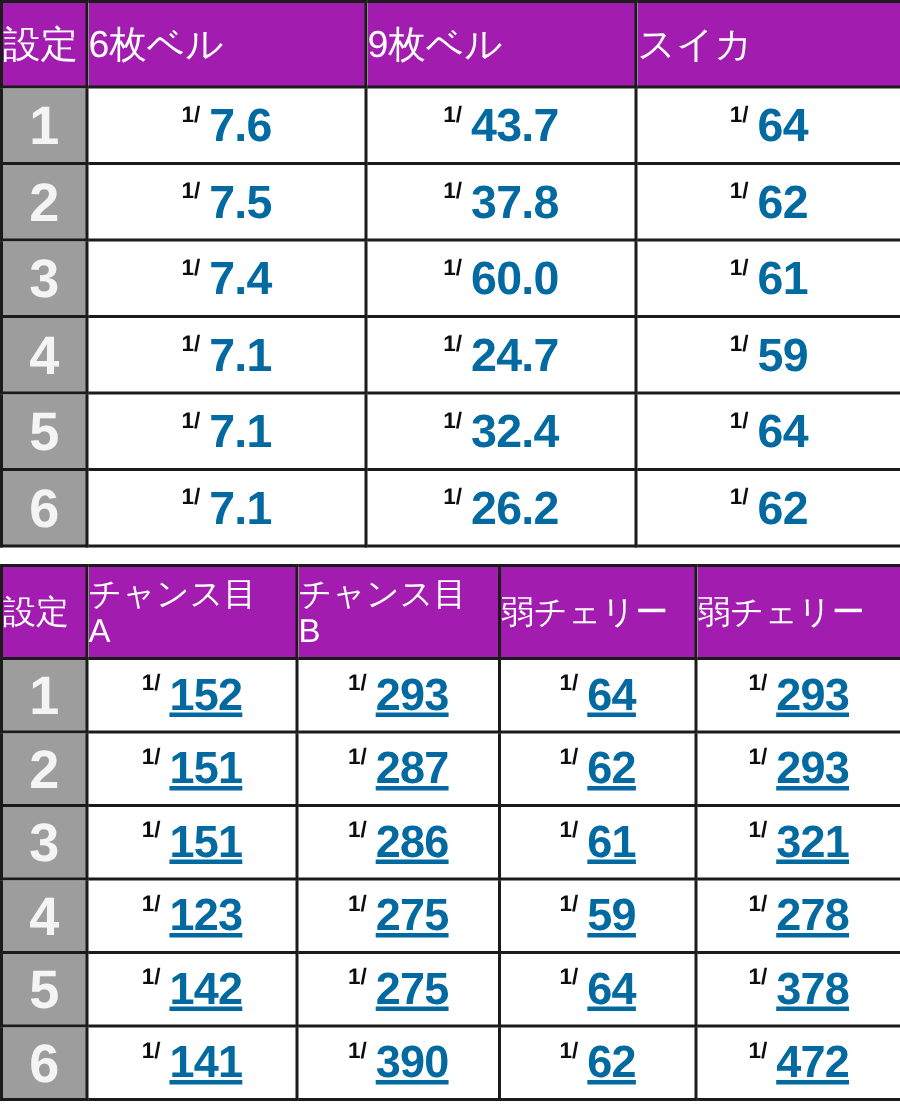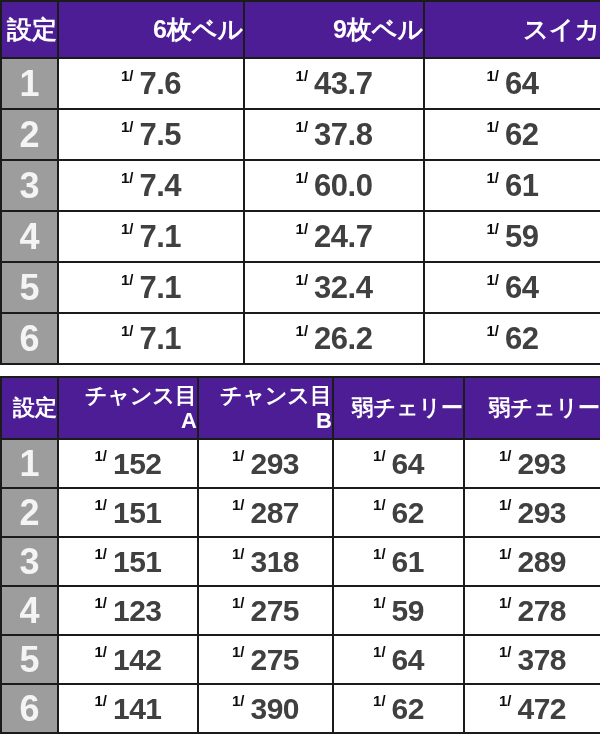--- a/index.html
+++ b/index.html
@@ -7,46 +7,46 @@
     width:600px;height:738px;background:#ffffff;
     font-family:"Liberation Sans","DejaVu Sans",sans-serif;
     -webkit-font-smoothing:antialiased;
   }
   table{
     border-collapse:collapse;table-layout:fixed;width:600px;
   }
   th,td{border:2px solid #1b1b1b;padding:0;overflow:hidden;}
   
   thead th{
-    background:#4c1d95;color:#ffffff;font-weight:700;
-    text-align:right;vertical-align:middle;
+    background:#a21caf;color:#ffffff;font-weight:400;
+    text-align:left;vertical-align:middle;
     white-space:pre-line;
   }
   #table1 thead th{height:55px;font-size:25px;}
   #table2 thead th{height:60px;font-size:22px;line-height:1.15;}
   
   tbody th.set{
     background:#9d9d9d;color:#f4f4f4;font-weight:700;
     font-size:36px;text-align:center;vertical-align:middle;
   }
   
   td.val{
     background:#ffffff;color:#0d0d0d;text-align:center;vertical-align:middle;
   }
   #table1 tbody tr{height:51px;}
   #table2 tbody tr{height:49px;}
   .sup{
     font-weight:700;font-size:15px;vertical-align:13px;margin-right:6px;
     color:#0d0d0d;
   }
   .num{
-    font-weight:700;font-size:31px;letter-spacing:-0.5px;color:#404040;
+    font-weight:700;font-size:31px;letter-spacing:-0.5px;color:#0369a1;
   }
   #table2{margin-top:11px;}
-  #table2 .num{font-size:30px;}
+  #table2 .num{font-size:30px;text-decoration:underline;}
 </style>
 </head>
 <body>
 
 <table id="table1">
   <colgroup>
     <col style="width:57px">
       <col style="width:186px">
       <col style="width:180px">
       <col style="width:177px">
@@ -129,23 +129,23 @@
       <tr>
         <th class="set">2</th>
         <td class="val"><span class="sup">1/</span><span class="num">151</span></td>
         <td class="val"><span class="sup">1/</span><span class="num">287</span></td>
         <td class="val"><span class="sup">1/</span><span class="num">62</span></td>
         <td class="val"><span class="sup">1/</span><span class="num">293</span></td>
       </tr>
       <tr>
         <th class="set">3</th>
         <td class="val"><span class="sup">1/</span><span class="num">151</span></td>
-        <td class="val"><span class="sup">1/</span><span class="num">318</span></td>
+        <td class="val"><span class="sup">1/</span><span class="num">286</span></td>
         <td class="val"><span class="sup">1/</span><span class="num">61</span></td>
-        <td class="val"><span class="sup">1/</span><span class="num">289</span></td>
+        <td class="val"><span class="sup">1/</span><span class="num">321</span></td>
       </tr>
       <tr>
         <th class="set">4</th>
         <td class="val"><span class="sup">1/</span><span class="num">123</span></td>
         <td class="val"><span class="sup">1/</span><span class="num">275</span></td>
         <td class="val"><span class="sup">1/</span><span class="num">59</span></td>
         <td class="val"><span class="sup">1/</span><span class="num">278</span></td>
       </tr>
       <tr>
         <th class="set">5</th>

